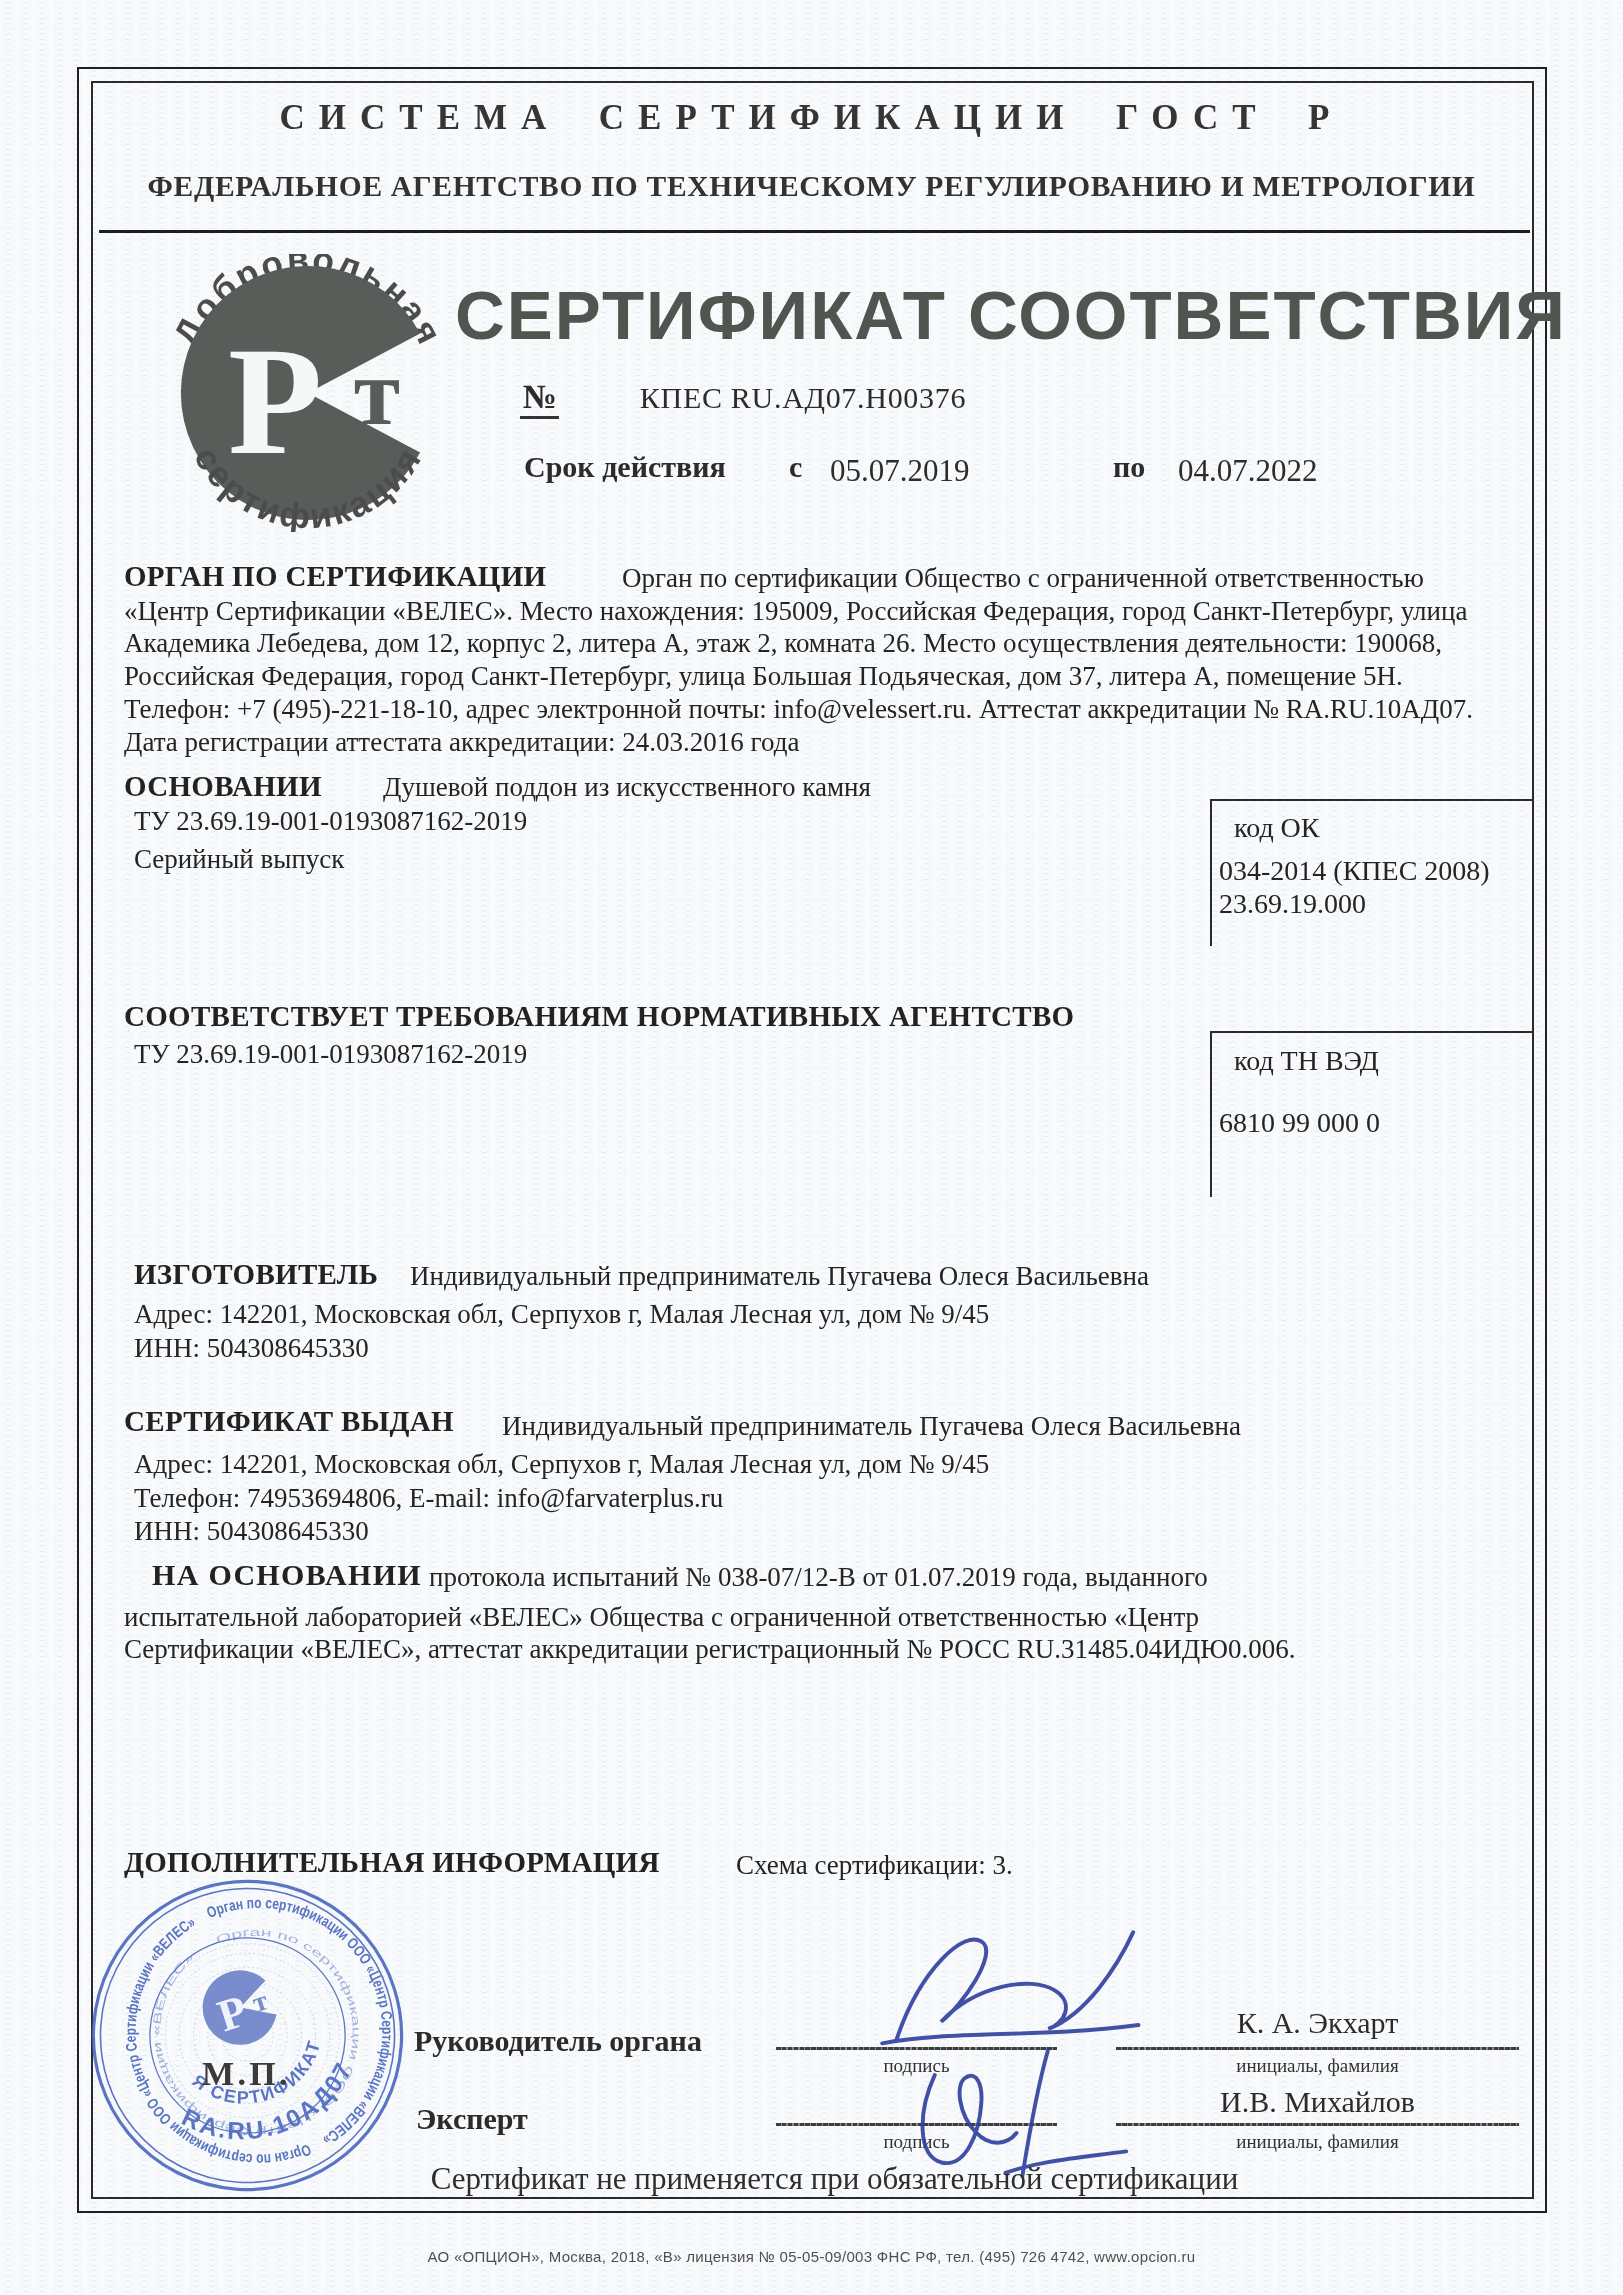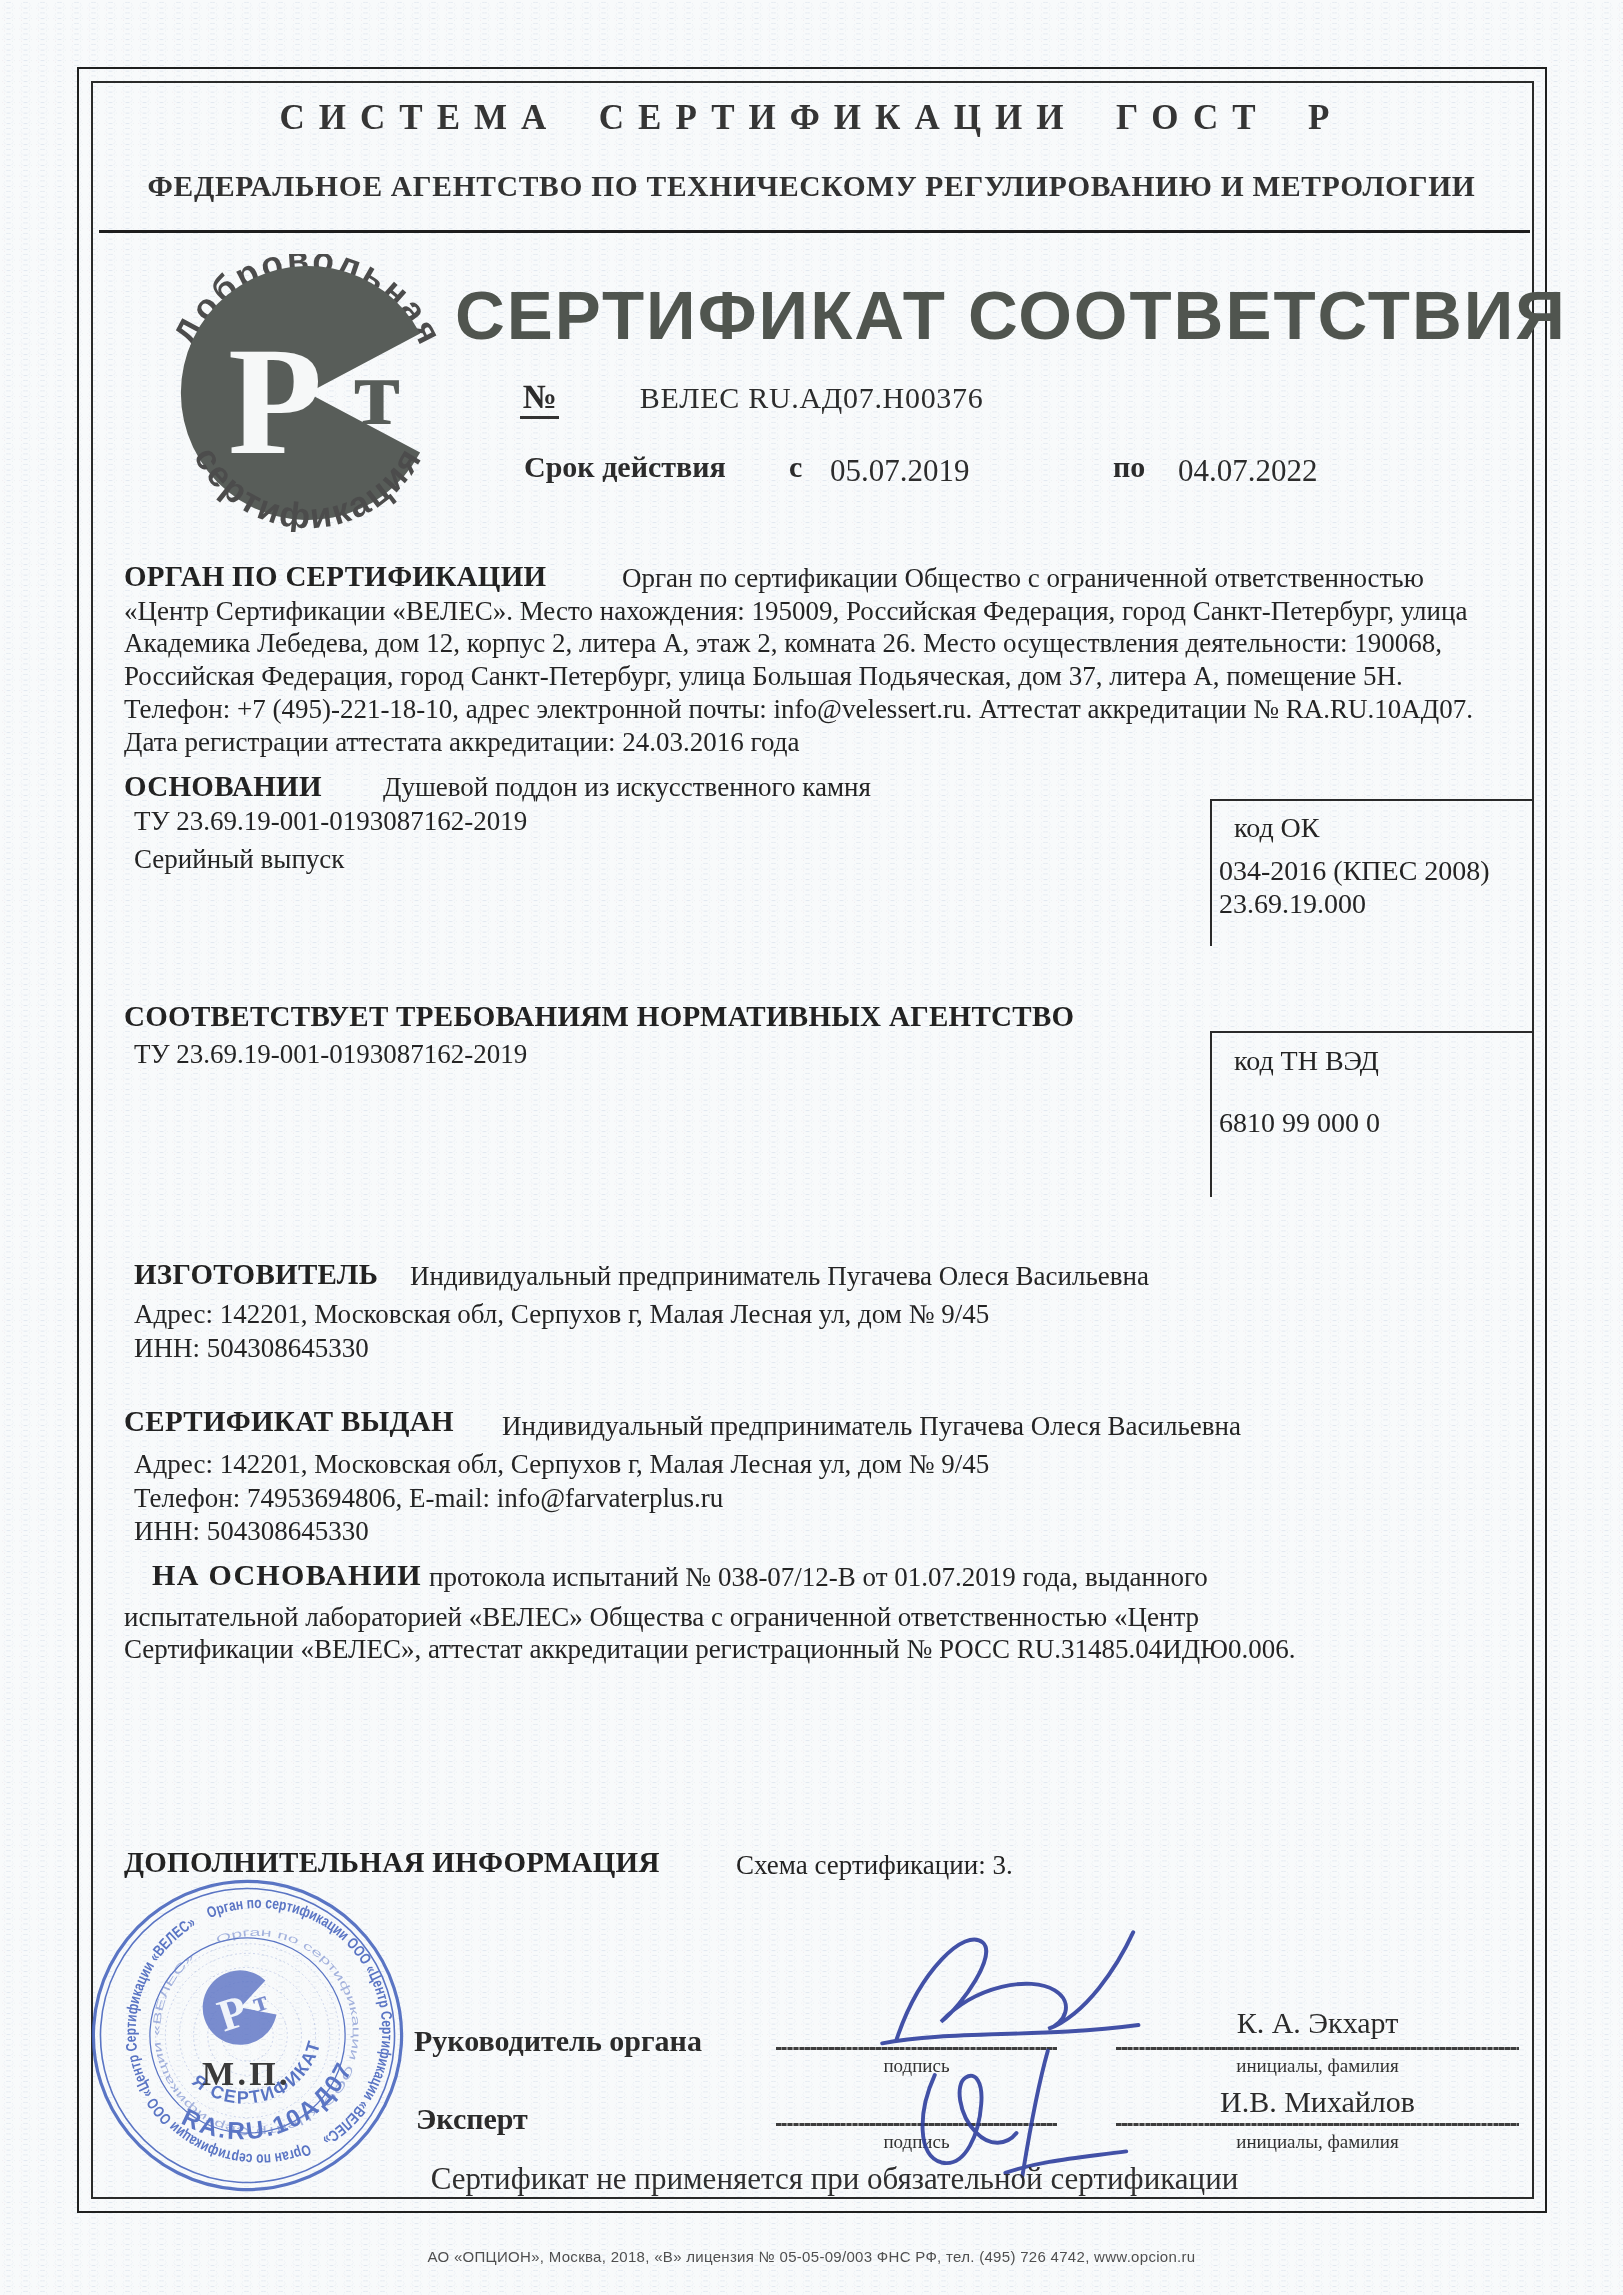--- a/index.html
+++ b/index.html
@@ -64,21 +64,21 @@
     <text x="148" y="130" font-family="Liberation Serif, serif" font-size="72" font-weight="bold" fill="#585d59">т</text>
     <text font-family="Liberation Sans, sans-serif" font-size="27" font-weight="bold" fill="#4c4c4c" letter-spacing="2">
       <textPath href="#arcBot" startOffset="50%" text-anchor="middle">сертификация</textPath>
     </text>
   </svg>
 
   <div class="abs title">СЕРТИФИКАТ СООТВЕТСТВИЯ</div>
 
   <div class="abs" style="left:520px; top:378px; font-size:34px;">
     <span class="no-sign">№</span>
-    <span class="serif46" style="margin-left:72px; letter-spacing:0.7px;">ВЕЛЕС RU.АД07.Н00376</span>
+    <span class="serif46" style="margin-left:72px; letter-spacing:0.7px;">КПЕС RU.АД07.Н00376</span>
   </div>
 
   <div class="abs serif46 bold" style="left:524px; top:450px;">Срок действия</div>
   <div class="abs serif46 bold" style="left:789px; top:450px;">с</div>
   <div class="abs" style="left:830px; top:453px; font-size:31px;">05.07.2019</div>
   <div class="abs serif46 bold" style="left:1113px; top:450px;">по</div>
   <div class="abs" style="left:1178px; top:453px; font-size:31px;">04.07.2022</div>
 
 
   <div class="abs h" style="left:124px; top:560px;">ОРГАН ПО СЕРТИФИКАЦИИ</div>
@@ -89,21 +89,21 @@
   <div class="abs body" style="left:124px; top:694px;">Телефон: +7 (495)-221-18-10, адрес электронной почты: info@velessert.ru. Аттестат аккредитации № RA.RU.10АД07.</div>
   <div class="abs body" style="left:124px; top:727px;">Дата регистрации аттестата аккредитации: 24.03.2016 года</div>
 
   <div class="abs h" style="left:124px; top:770px;">ОСНОВАНИИ</div>
   <div class="abs body" style="left:383px; top:772px;">Душевой поддон из искусственного камня</div>
   <div class="abs body" style="left:134px; top:806px;">ТУ 23.69.19-001-0193087162-2019</div>
   <div class="abs body" style="left:134px; top:844px;">Серийный выпуск</div>
 
   <div class="abs codebox" style="left:1210px; top:799px; width:322px; height:145px;"></div>
   <div class="abs boxlabel" style="left:1234px; top:812px;">код ОК</div>
-  <div class="abs boxlabel" style="left:1219px; top:855px;">034-2016 (КПЕС 2008)</div>
+  <div class="abs boxlabel" style="left:1219px; top:855px;">034-2014 (КПЕС 2008)</div>
   <div class="abs boxlabel" style="left:1219px; top:888px;">23.69.19.000</div>
 
   <div class="abs h" style="left:124px; top:1000px;">СООТВЕТСТВУЕТ ТРЕБОВАНИЯМ НОРМАТИВНЫХ АГЕНТСТВО</div>
   <div class="abs body" style="left:134px; top:1039px;">ТУ 23.69.19-001-0193087162-2019</div>
 
   <div class="abs codebox" style="left:1210px; top:1031px; width:322px; height:164px;"></div>
   <div class="abs boxlabel" style="left:1234px; top:1045px;">код ТН ВЭД</div>
   <div class="abs boxlabel" style="left:1219px; top:1107px;">6810 99 000 0</div>
 
   <div class="abs h" style="left:124px; top:1258px;margin-left:10px;">ИЗГОТОВИТЕЛЬ</div>

